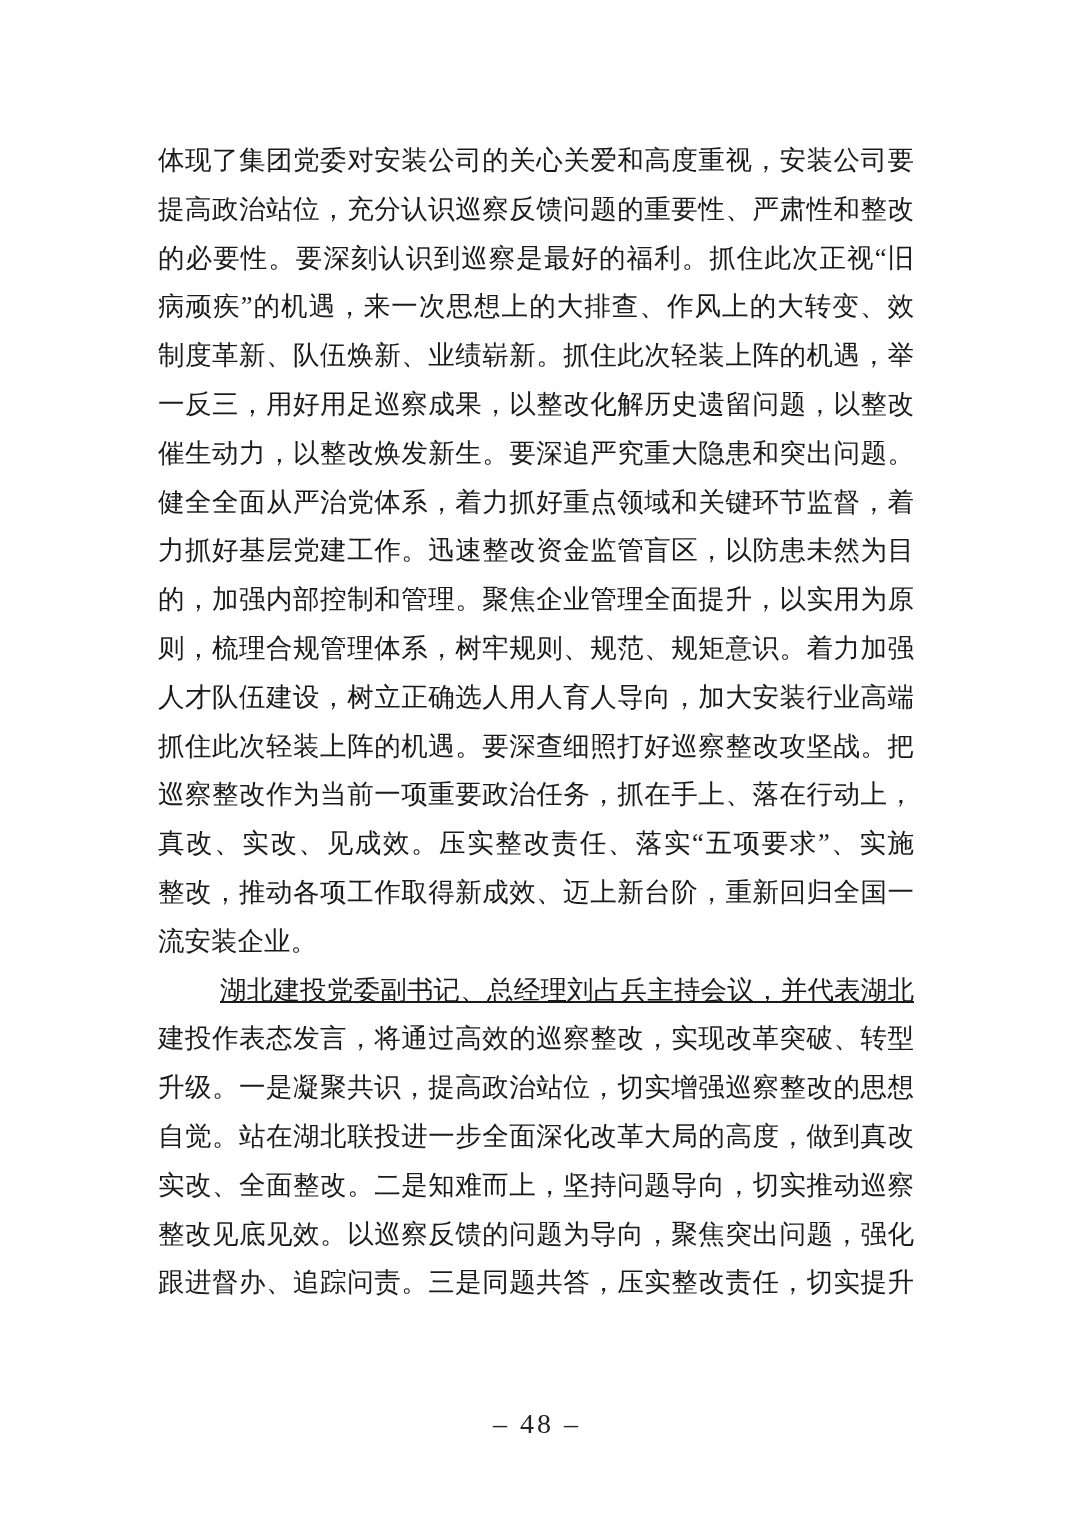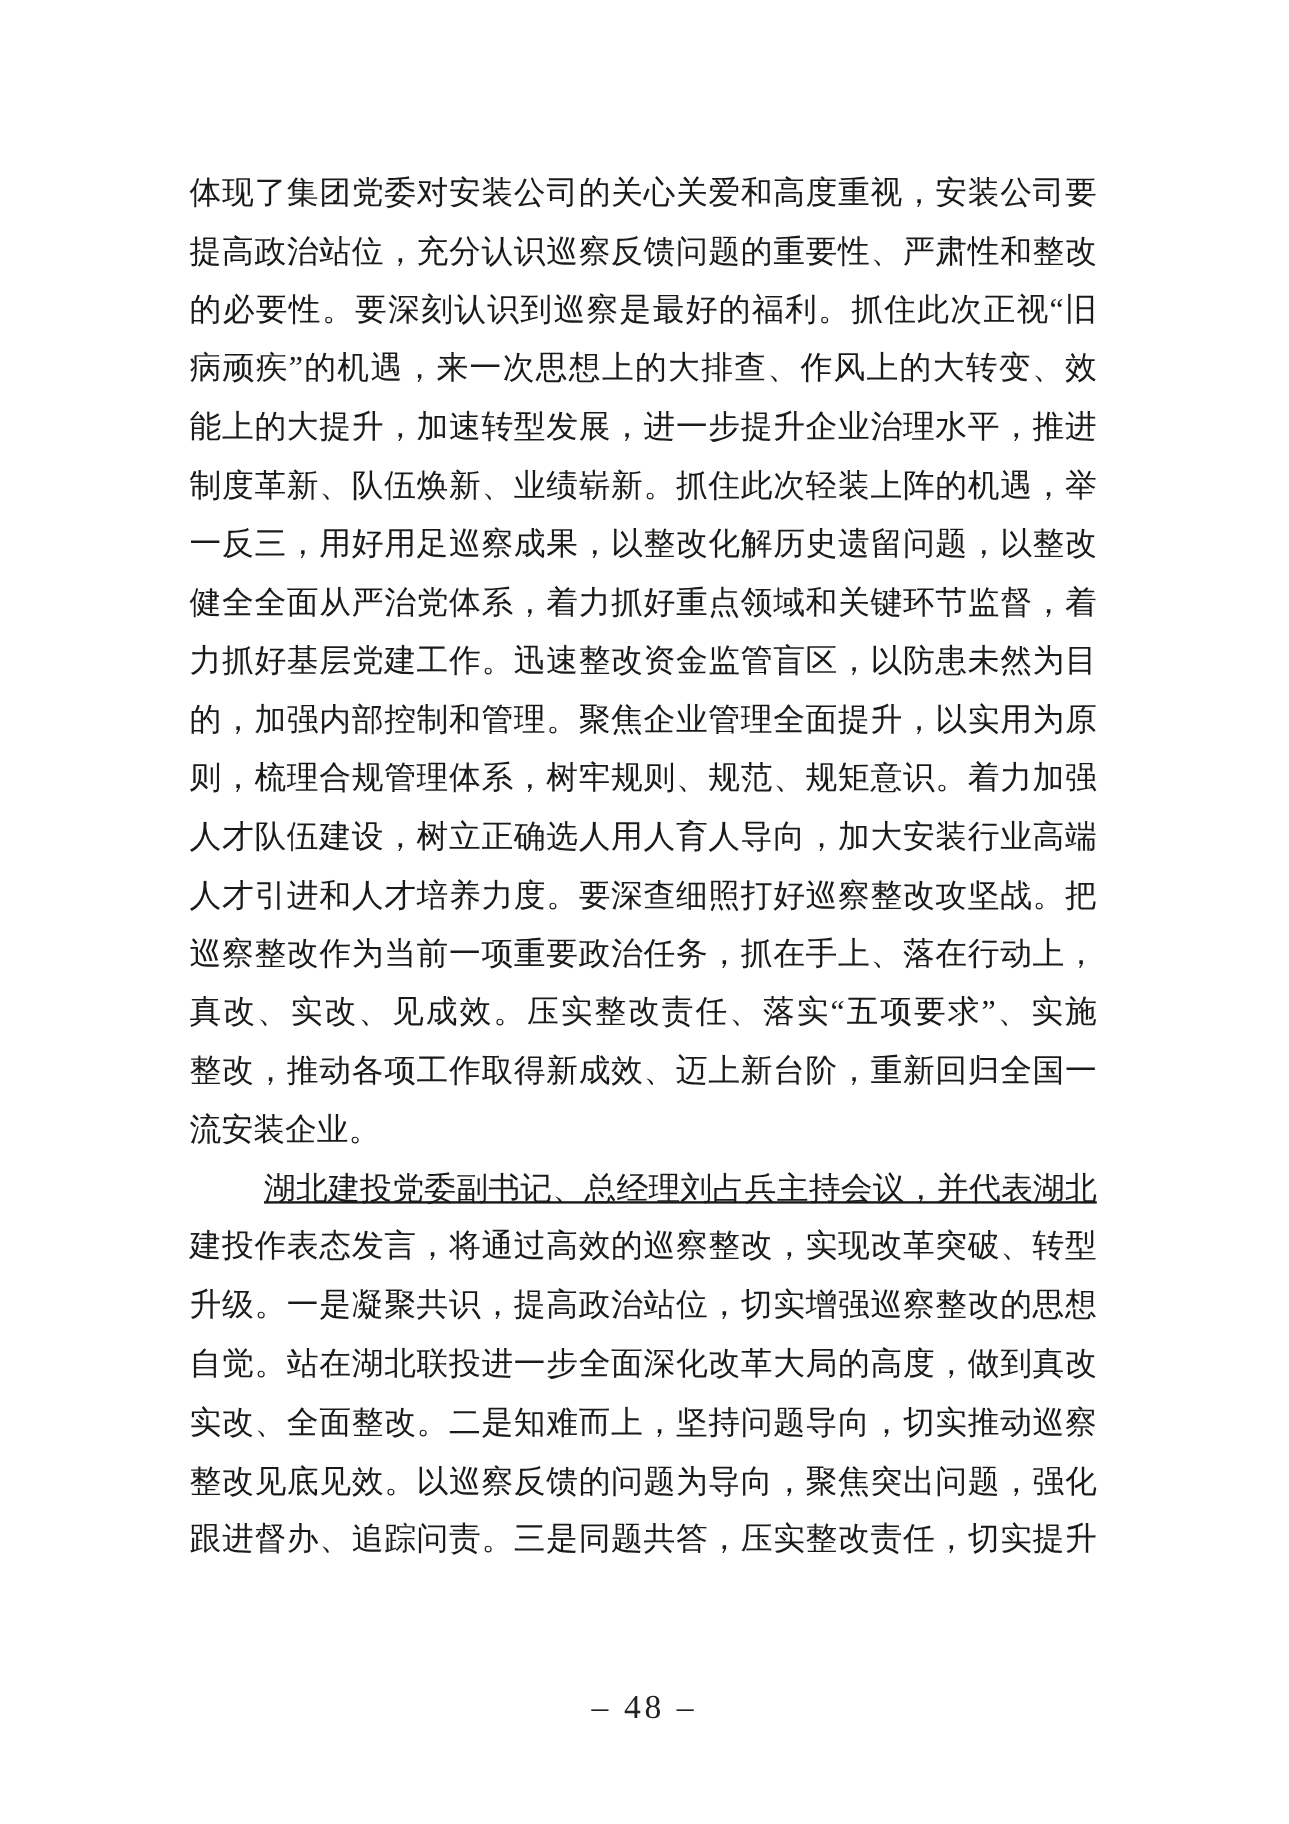--- a/index.html
+++ b/index.html
@@ -61,29 +61,29 @@
 <body>
 
 <div class="page">
   <div class="text-block">
 
     <div class="paragraph">
       <div class="line">体现了集团党委对安装公司的关心关爱和高度重视，安装公司要</div>
       <div class="line">提高政治站位，充分认识巡察反馈问题的重要性、严肃性和整改</div>
       <div class="line">的必要性。要深刻认识到巡察是最好的福利。抓住此次正视“旧</div>
       <div class="line">病顽疾”的机遇，来一次思想上的大排查、作风上的大转变、效</div>
-      <div class="line">能上的大提升，加速转型发展，进一步提升企业治理水平，推进</div>
       <div class="line">制度革新、队伍焕新、业绩崭新。抓住此次轻装上阵的机遇，举</div>
       <div class="line">一反三，用好用足巡察成果，以整改化解历史遗留问题，以整改</div>
+      <div class="line">催生动力，以整改焕发新生。要深追严究重大隐患和突出问题。</div>
       <div class="line">健全全面从严治党体系，着力抓好重点领域和关键环节监督，着</div>
       <div class="line">力抓好基层党建工作。迅速整改资金监管盲区，以防患未然为目</div>
       <div class="line">的，加强内部控制和管理。聚焦企业管理全面提升，以实用为原</div>
       <div class="line">则，梳理合规管理体系，树牢规则、规范、规矩意识。着力加强</div>
       <div class="line">人才队伍建设，树立正确选人用人育人导向，加大安装行业高端</div>
-      <div class="line">人才引进和人才培养力度。要深查细照打好巡察整改攻坚战。把</div>
+      <div class="line">抓住此次轻装上阵的机遇。要深查细照打好巡察整改攻坚战。把</div>
       <div class="line">巡察整改作为当前一项重要政治任务，抓在手上、落在行动上，</div>
       <div class="line">真改、实改、见成效。压实整改责任、落实“五项要求”、实施</div>
       <div class="line">整改，推动各项工作取得新成效、迈上新台阶，重新回归全国一</div>
       <div class="line short">流安装企业。</div>
     </div>
 
     <div class="paragraph">
       <div class="line indent">湖北建投党委副书记、总经理刘占兵主持会议，并代表湖北</div>
       <div class="line">建投作表态发言，将通过高效的巡察整改，实现改革突破、转型</div>
       <div class="line">升级。一是凝聚共识，提高政治站位，切实增强巡察整改的思想</div>

